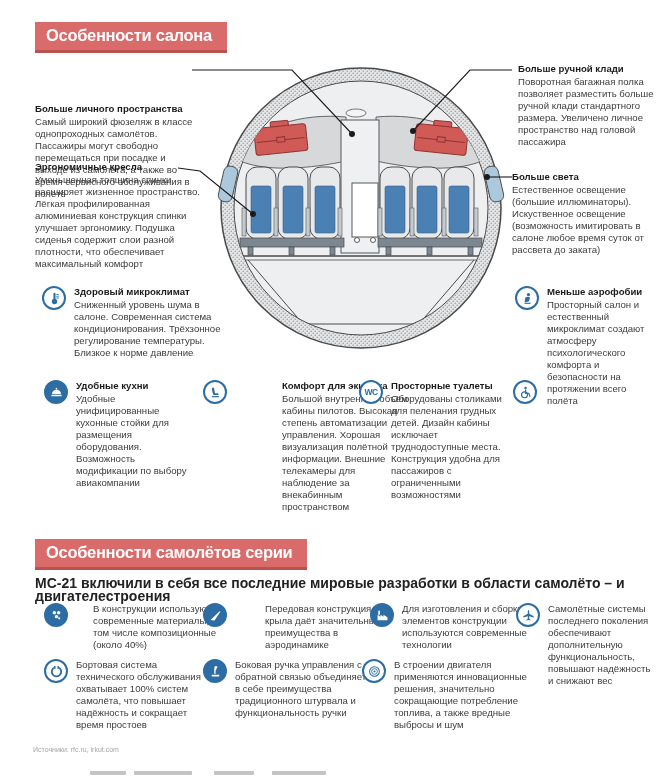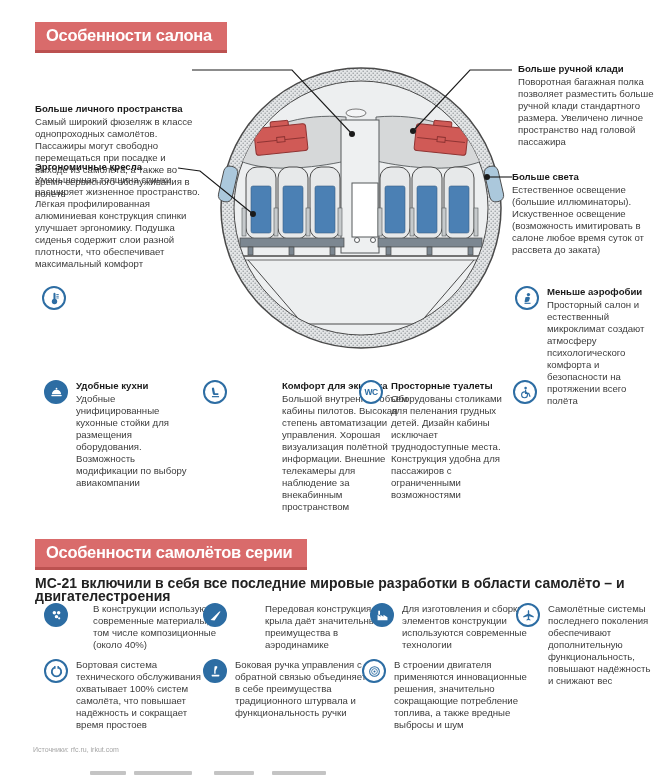--- a/index.html
+++ b/index.html
@@ -167,20 +167,24 @@
   <div class="feat" style="left:42px;top:286px;">
     <span class="icon outline">
       <svg viewBox="0 0 15 15" width="13" height="13" fill="currentColor">
           <rect x="6.3" y="1" width="2.4" height="8.2" rx="1.2"></rect>
           <circle cx="7.5" cy="11" r="3.1"></circle>
           <rect x="9.6" y="2.4" width="2.8" height="1"></rect>
           <rect x="9.6" y="4.4" width="2.8" height="1"></rect>
           <rect x="9.6" y="6.4" width="2.8" height="1"></rect>
         </svg>
     </span>
+    <div style="width:155px;">
+      <div class="ct">Здоровый микроклимат</div>
+      <div class="cd">Сниженный уровень шума в салоне. Современная система кондиционирования. Трёхзонное регулирование температуры. Близкое к норме давление</div>
+    </div>
   </div>
   <div class="feat" style="left:515px;top:286px;">
     <span class="icon outline">
       <svg viewBox="0 0 15 15" width="13" height="13" fill="currentColor">
           <circle cx="8.6" cy="3" r="1.9"></circle>
           <path d="M5.2 6.2 q3.1-1.6 5.2.3 l-1.2 4.1 -3.4 1.2 q-1.8.4-1.6-1.2 z"></path>
           <rect x="4" y="12.4" width="7" height="1.3"></rect>
         </svg>
     </span>
     <div style="width:112px;">

